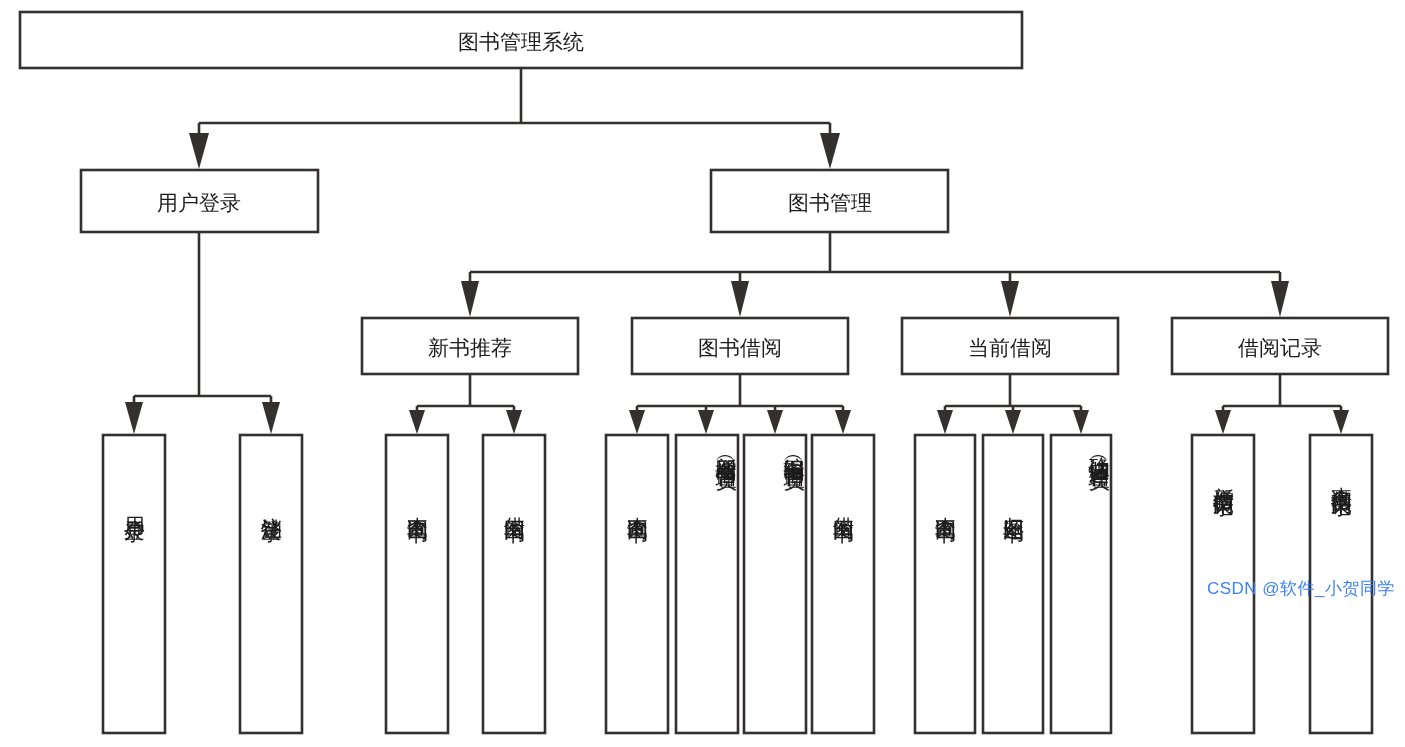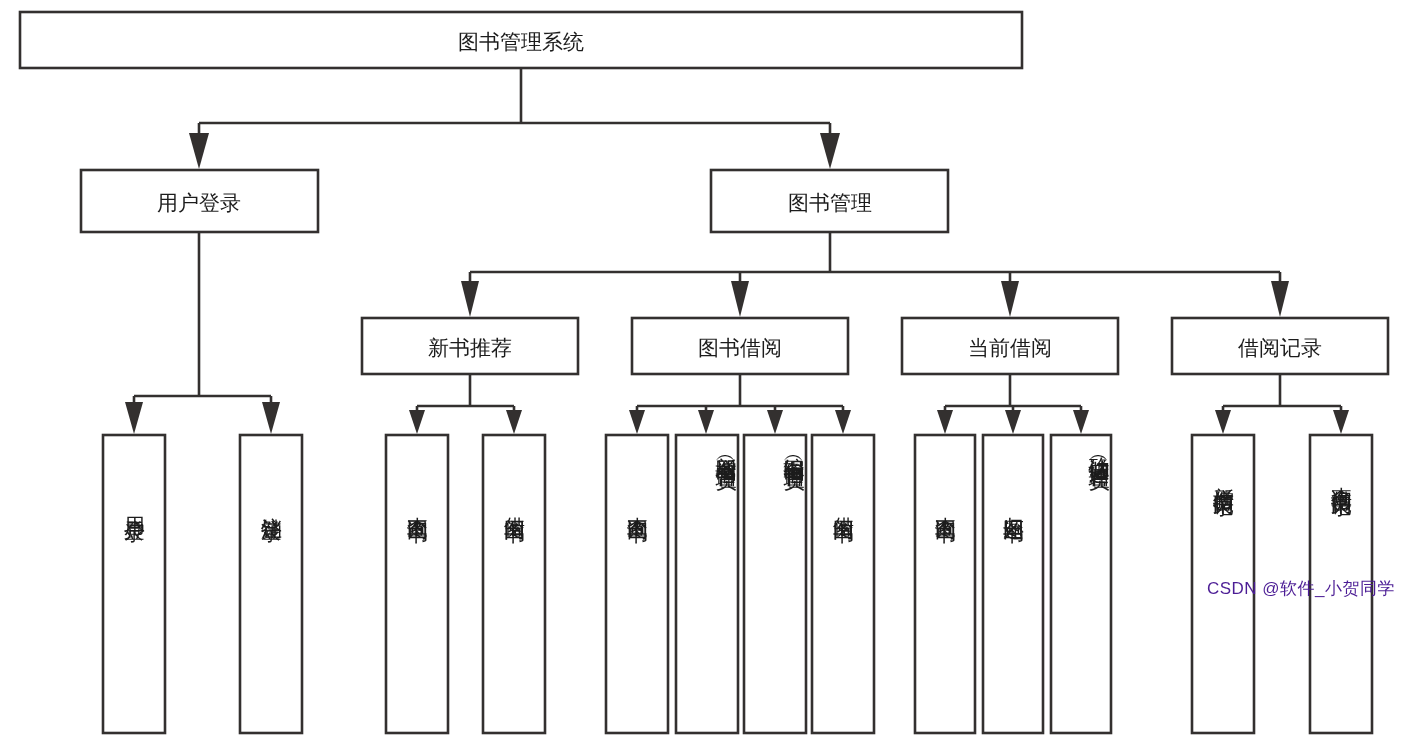--- a/index.html
+++ b/index.html
@@ -63,21 +63,21 @@
     text-align: left;
     white-space: nowrap;
     pointer-events: none;
   }
   .watermark {
     position: absolute;
     right: 10px;
     bottom: 8px;
     font-family: "Liberation Sans", "DejaVu Sans", sans-serif;
     font-size: 17px;
-    color: #4c1d95;
+    color: #3b82f6;
     white-space: nowrap;
     letter-spacing: 0.5px;
   }
 </style>
 </head>
 <body>
 
 <div id="diagram-root">
 
   <svg class="diagram-canvas" viewBox="0 0 1405 747">

